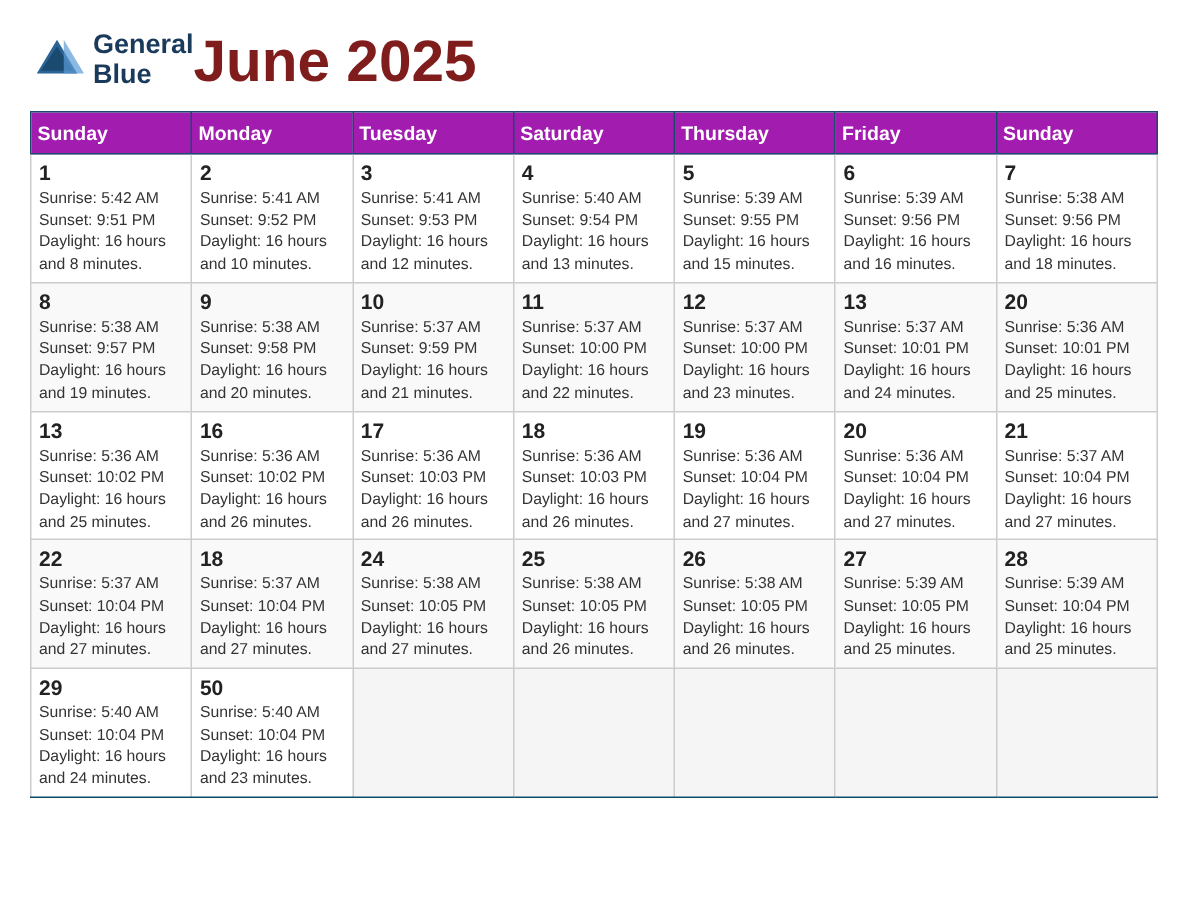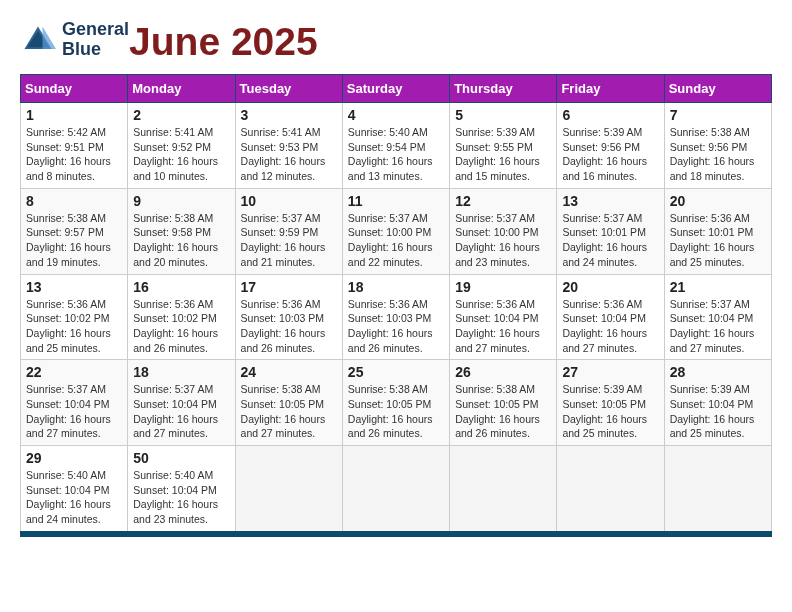--- a/index.html
+++ b/index.html
@@ -77,21 +77,21 @@
     }
     .day-info {
       color: #333;
       font-size: 10.5px;
       line-height: 1.4;
     }
     .empty-cell {
       background: #f5f5f5 !important;
     }
     tr:last-child td {
-      border-bottom: 6px solid #0c4a6e;
+      border-bottom: 1px solid #0c4a6e;
       margin-top: 44px;
     }
   </style>
 </head>
 <body>
 
 <div class="header">
   <div class="logo">
     <svg class="logo-icon" viewBox="0 0 40 40">
       <polygon points="20,5 35,30 5,30" fill="#2a6496"></polygon>

